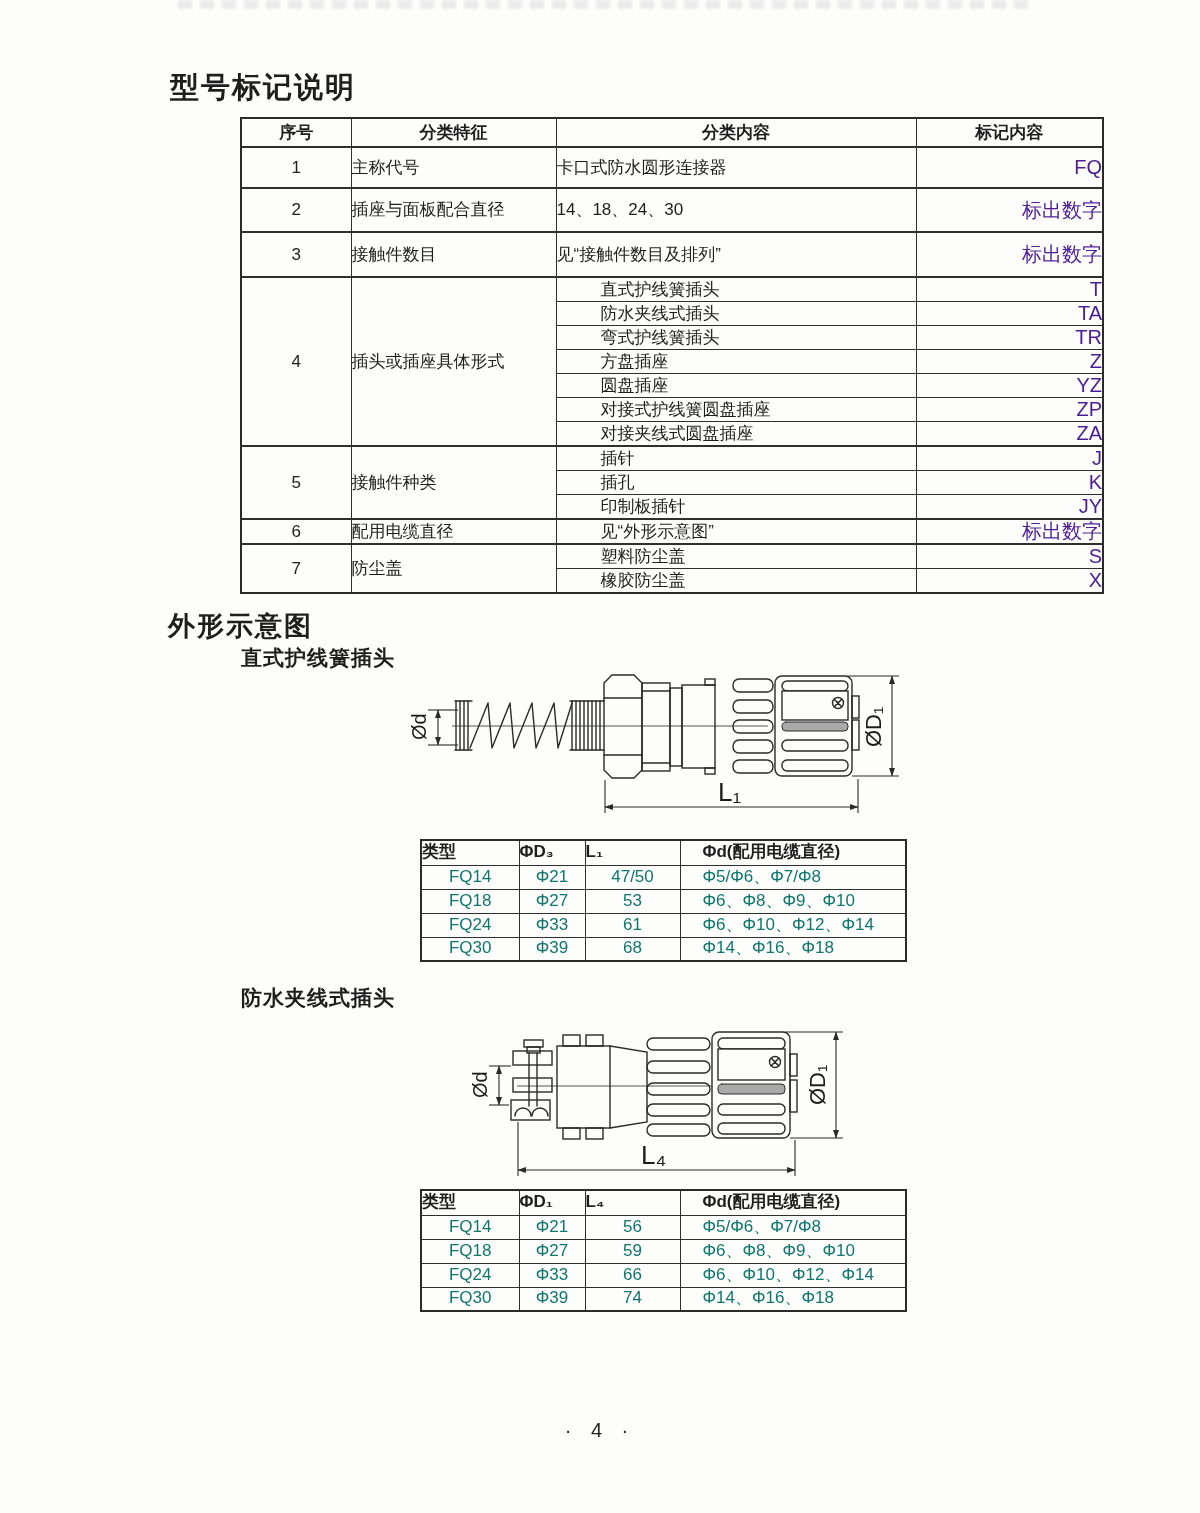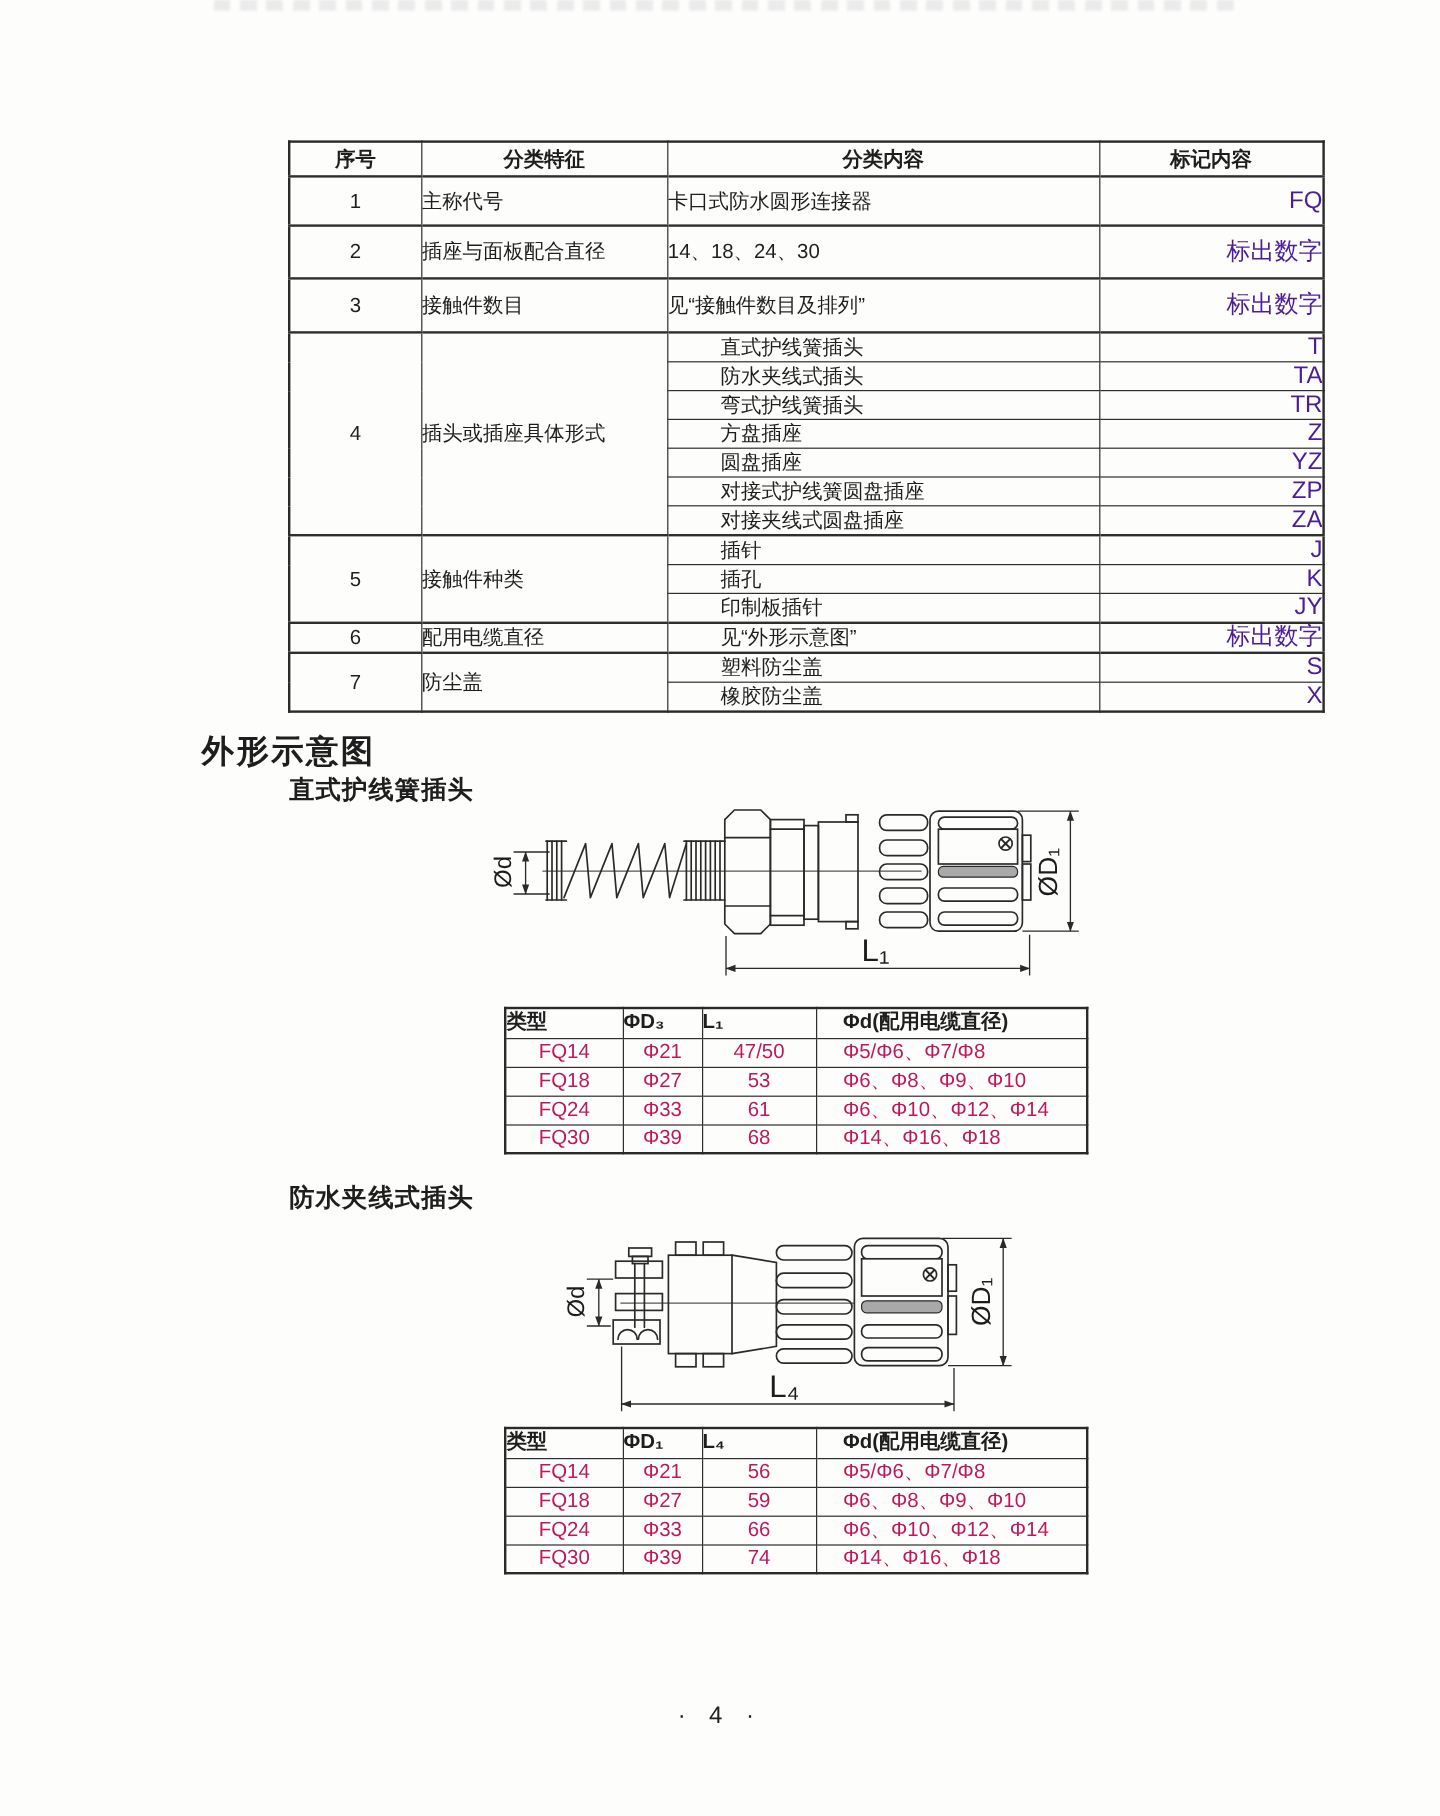--- a/index.html
+++ b/index.html
@@ -36,21 +36,21 @@
 
   .note{position:absolute;left:283px;top:573px;font-size:18.5px;font-weight:700;letter-spacing:.5px;}
 
   
   table.dt{position:absolute;border-collapse:collapse;table-layout:fixed;font-size:17px;
            border:2.5px solid #2a2a2a;}
   table.dt th,table.dt td{border:1.6px solid #2f2f2f;padding:0;line-height:1.1;white-space:nowrap;}
   .dt col.d1{width:98px}.dt col.d2{width:66px}.dt col.d3{width:95px}.dt col.d4{width:226px}
   .dt tr{height:24px}.dt tr.hdr{height:25px}
   .dt th{font-weight:700;text-align:left;}
-  .dt td{text-align:center;color:#be185d;}
+  .dt td{text-align:center;color:#0f766e;}
   .dt th.lft,.dt td.lft{text-align:left;padding-left:22px;}
   #tbl1{left:420px;top:839px;width:485px;}
   #tbl2{left:420px;top:1189px;width:485px;}
 
   .fig{position:absolute;}
   #fig1{left:400px;top:658px;}
   #fig2{left:455px;top:1018px;}
   .fig svg{display:block;}
   .dwg{stroke:#2a2a2a;stroke-width:1.4;fill:none;stroke-linecap:round;}
   .thin{stroke:#555;stroke-width:1;fill:none;}
@@ -61,20 +61,21 @@
   .pageno{position:absolute;left:50%;top:1419px;transform:translateX(-50%);
           font-size:20px;letter-spacing:7px;color:#222;}
 </style>
 </head>
 <body>
 
 <div class="page">
 
   <div class="top-strip"></div>
 
+  <div class="h1">型号标记说明</div>
 
   <table class="mt">
     <colgroup>
         <col class="c1">
         <col class="c2">
         <col class="c3">
         <col class="c4">
       </colgroup>
     <tbody>
         <tr class="hdr">

